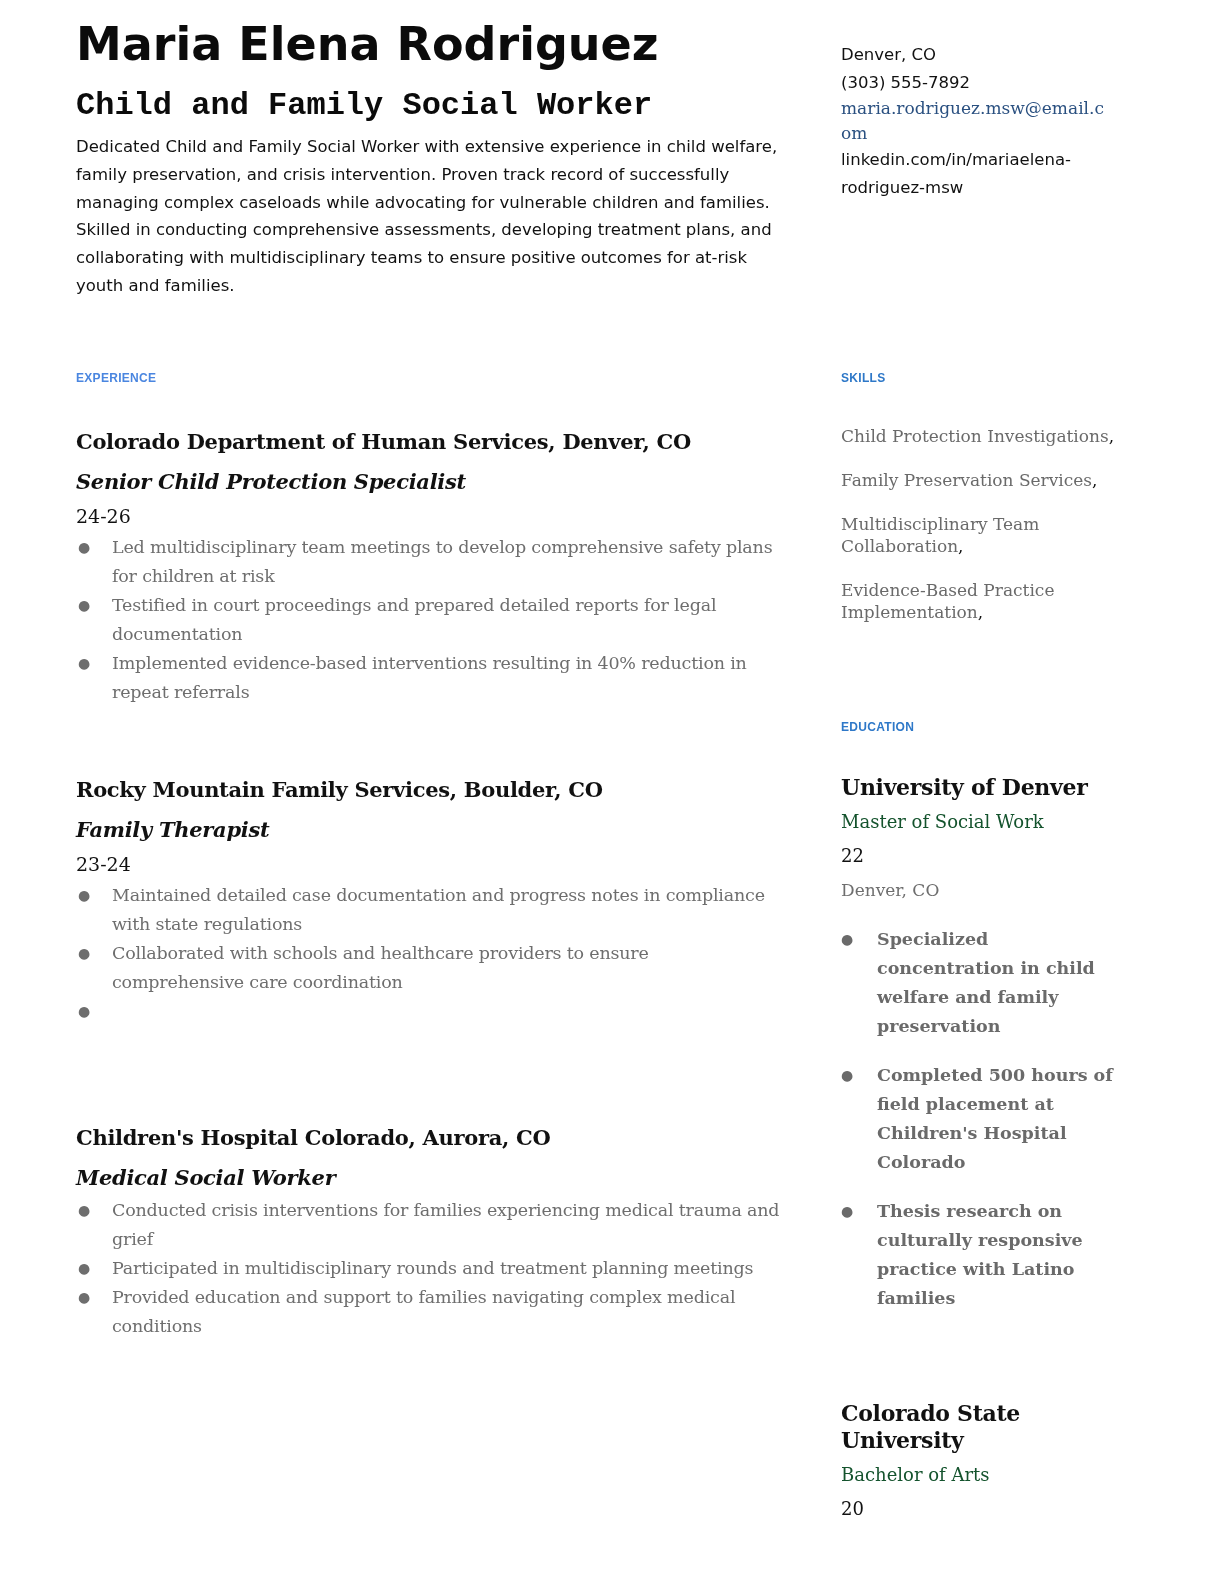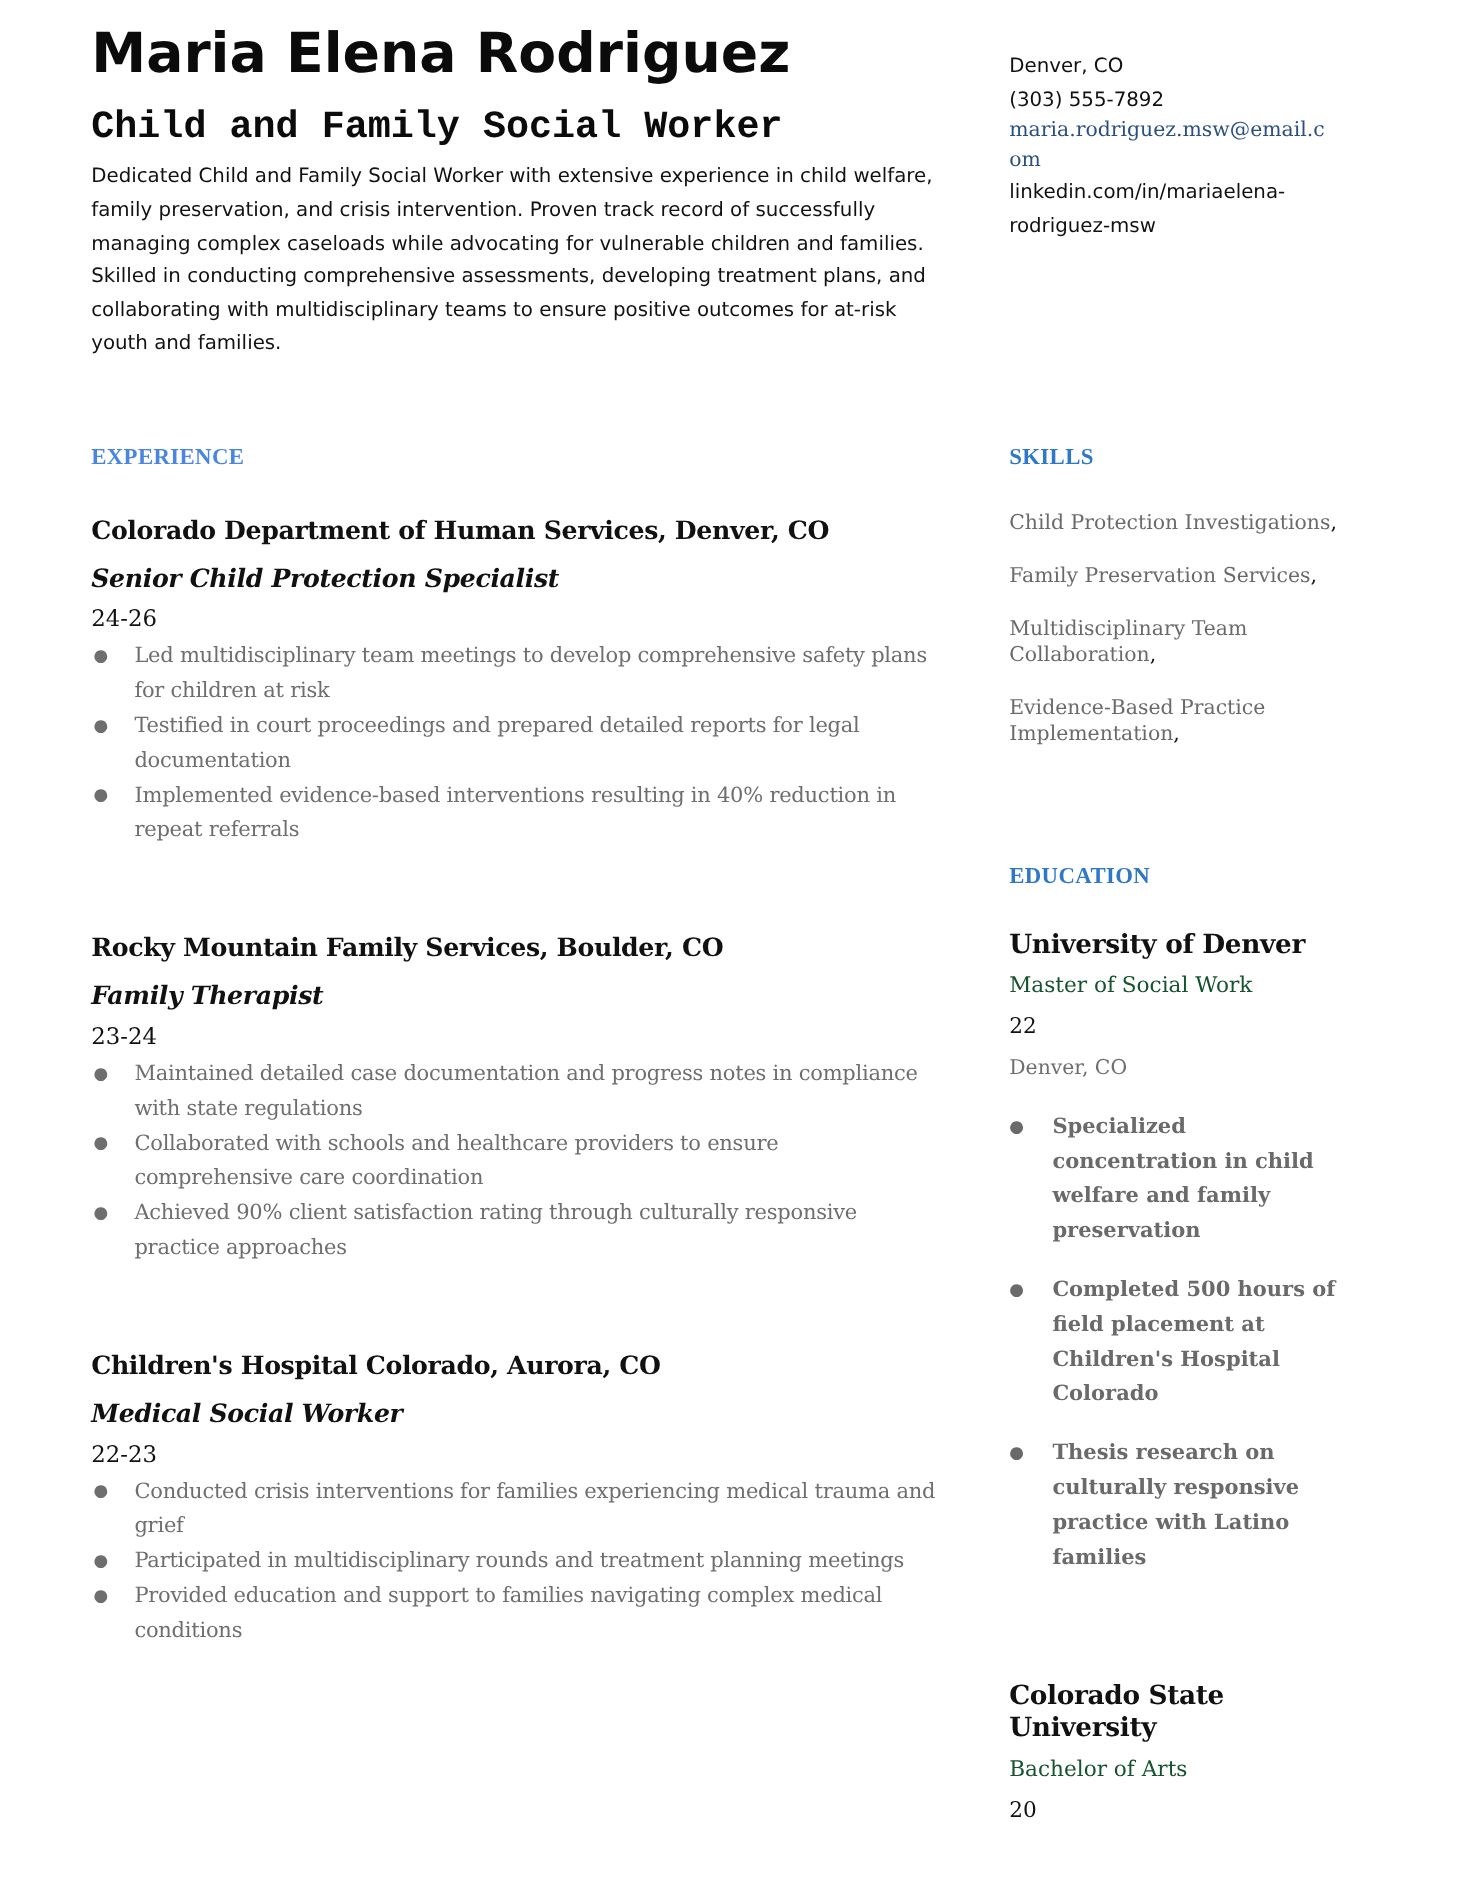--- a/index.html
+++ b/index.html
@@ -6,21 +6,21 @@
     body { width: 1224px; height: 1584px; position: relative; overflow: hidden; color: #111; }
 
     .name { position: absolute; left: 76px; top: 14px; font-family: "DejaVu Sans", sans-serif; font-weight: bold; font-size: 46px; letter-spacing: 0px; color: #0b0b0b; margin: 0; line-height: 60px; }
     .title { position: absolute; left: 76px; top: 84px; font-family: Liberation Mono, monospace; font-weight: bold; font-size: 32px; color: #0b0b0b; margin: 0; line-height: 44px; }
     .summary { position: absolute; left: 76px; top: 133px; width: 710px; font-family: "DejaVu Sans", sans-serif; font-size: 16.5px; line-height: 27.8px; color: #111; margin: 0; }
 
     .contact { position: absolute; left: 841px; top: 41px; width: 280px; font-family: "DejaVu Sans", sans-serif; font-size: 16.5px; line-height: 27.5px; color: #111; }
     .contact .email { font-family: "DejaVu Serif", serif; color: #2a5080; font-size: 17px; line-height: 25px; display: block; text-decoration: none; }
     .contact div { display: block; }
 
-    .section-head { position: absolute; font-family: Liberation Serif, serif; font-weight: bold; font-size: 19px; letter-spacing: 0.3px; margin: 0; }
+    .section-head { position: absolute; font-family: Liberation Sans, sans-serif; font-weight: bold; font-size: 12px; letter-spacing: 0.3px; margin: 0; }
     .exp-head { left: 76px; top: 371px; color: #4a86e0; }
     .skills-head { left: 841px; top: 371px; color: #2e78c8; }
     .edu-head { left: 841px; top: 720px; color: #2e78c8; }
 
     .job { position: absolute; left: 76px; width: 710px; font-family: "DejaVu Serif", serif; }
     .job .company { font-size: 21px; font-weight: bold; color: #111; margin: 0; line-height: 30px; letter-spacing: -0.3px; }
     .job .role { font-size: 21px; font-style: italic; font-weight: bold; color: #111; margin: 10px 0 0 0; line-height: 30px; letter-spacing: -0.3px; }
     .job .dates { font-size: 19px; color: #111; margin: 5px 0 0 0; line-height: 28px; }
     .job ul { list-style: none; margin: 3px 0 0 0; padding: 0; }
     .job li { position: relative; padding-left: 36px; font-size: 17.5px; line-height: 29px; color: #6e6e6e; letter-spacing: -0.2px; }
@@ -68,28 +68,27 @@
   </ul>
 </div>
 
 <div class="job" style="top: 775px;">
   <p class="company">Rocky Mountain Family Services, Boulder, CO</p>
   <p class="role">Family Therapist</p>
   <p class="dates">23-24</p>
   <ul>
     <li><span class="bullet">●</span><span>Maintained detailed case documentation and progress notes in compliance with state regulations</span></li>
     <li><span class="bullet">●</span><span>Collaborated with schools and healthcare providers to ensure comprehensive care coordination</span></li>
-    <li><span class="bullet">●</span><span>Achieved 90% client satisfaction rating through culturally responsive practice approaches</span></li>
+    <li><span class="bullet">●</span></li>
   </ul>
 </div>
 
 <div class="job" style="top: 1123px;">
   <p class="company">Children's Hospital Colorado, Aurora, CO</p>
   <p class="role">Medical Social Worker</p>
-  <p class="dates">22-23</p>
   <ul>
     <li><span class="bullet">●</span><span>Conducted crisis interventions for families experiencing medical trauma and grief</span></li>
     <li><span class="bullet">●</span><span>Participated in multidisciplinary rounds and treatment planning meetings</span></li>
     <li><span class="bullet">●</span><span>Provided education and support to families navigating complex medical conditions</span></li>
   </ul>
 </div>
 
 <div class="skills">
   <p class="skill"><span>Child Protection Investigations</span><span class="comma">,</span></p>
   <p class="skill"><span>Family Preservation Services</span><span class="comma">,</span></p>

